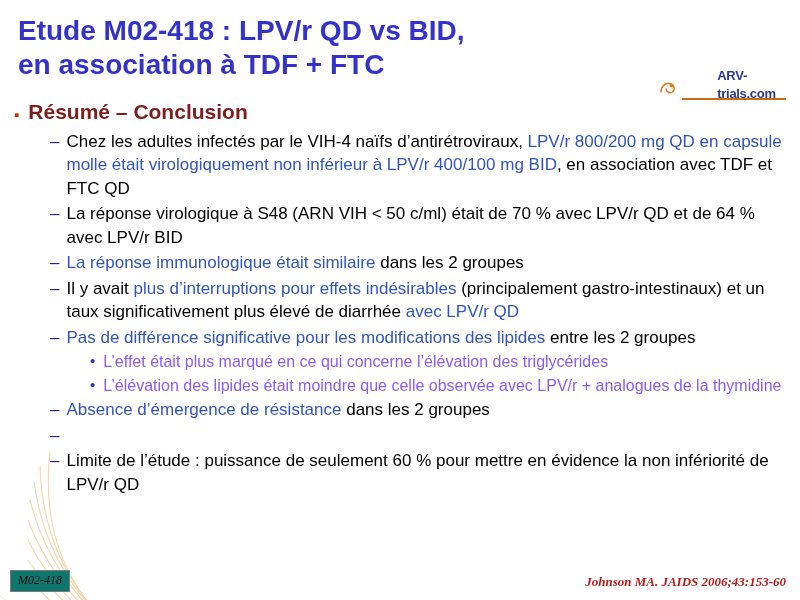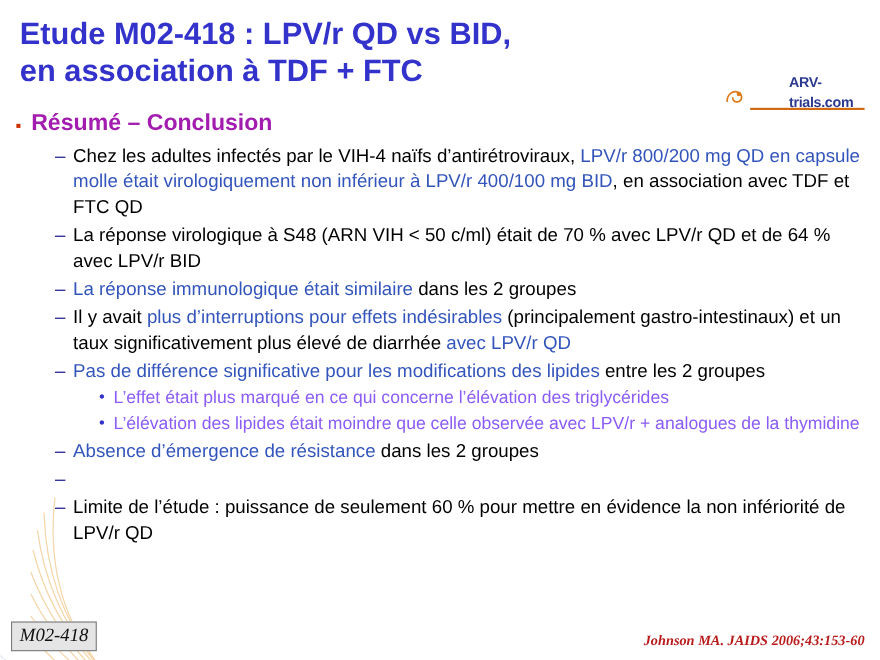--- a/index.html
+++ b/index.html
@@ -87,21 +87,21 @@
     margin-bottom: 6px;
   }
   .l1 .bullet {
     color: #cc3300;
     font-size: 15px;
     line-height: 1;
     margin-right: 9px;
     margin-top: 7px;
   }
   .l1 .txt {
-    color: #a21caf;
+    color: #7f1d1d;
     font-size: 21px;
     font-weight: bold;
   }
 
   .l2 {
     display: flex;
     align-items: flex-start;
     margin-left: 36px;
     margin-bottom: 2px;
   }
@@ -139,23 +139,23 @@
   .sub { font-size: 11px; vertical-align: sub; }
 
   .footer-left {
     position: absolute;
     left: 10px;
     bottom: 8px;
     border: 1px solid #7a7a7a;
     padding: 2px 7px 3px 7px;
     font-family: "Liberation Serif", serif;
     font-style: italic;
-    font-size: 17px;
+    font-size: 12px;
     color: #111111;
-    background: #e5e5e5;
+    background: #0f766e;
   }
   .footer-right {
     position: absolute;
     right: 14px;
     bottom: 10px;
     color: #b91c1c;
     font-family: "Liberation Serif", serif;
     font-style: italic;
     font-weight: bold;
     font-size: 13px;

